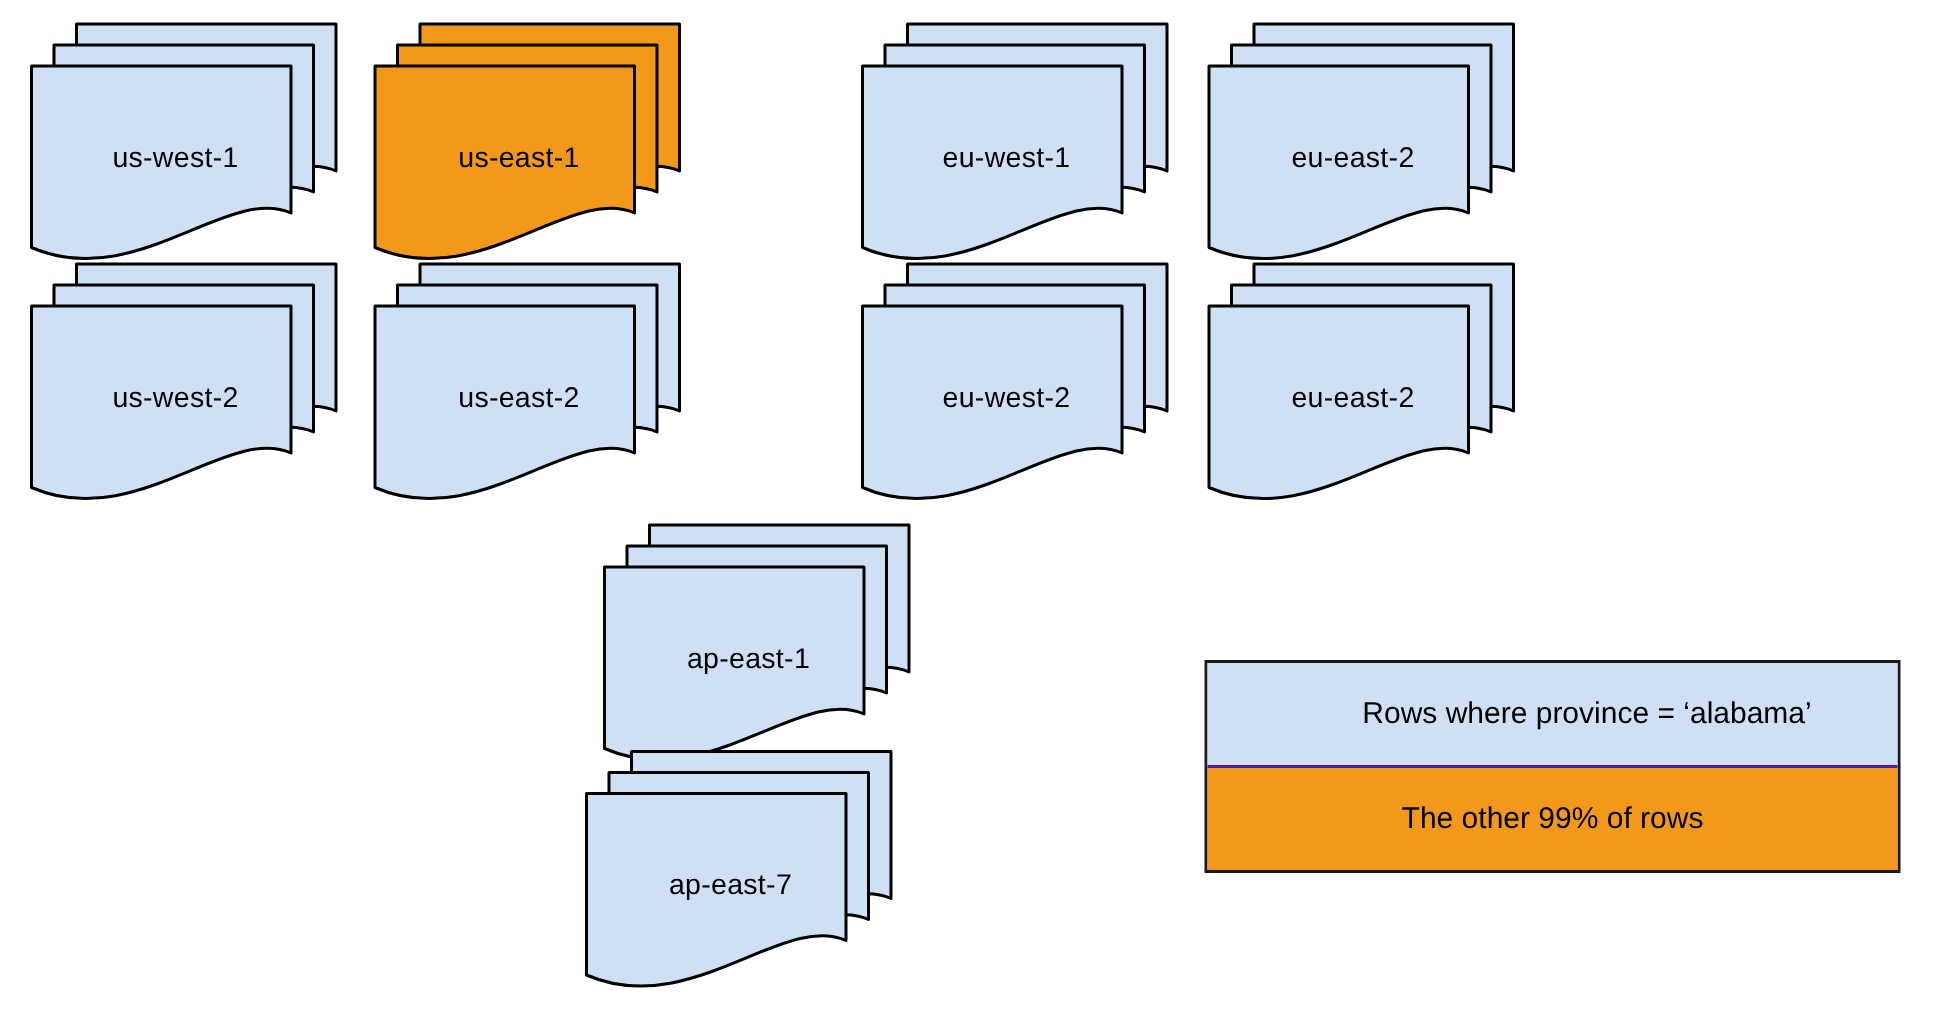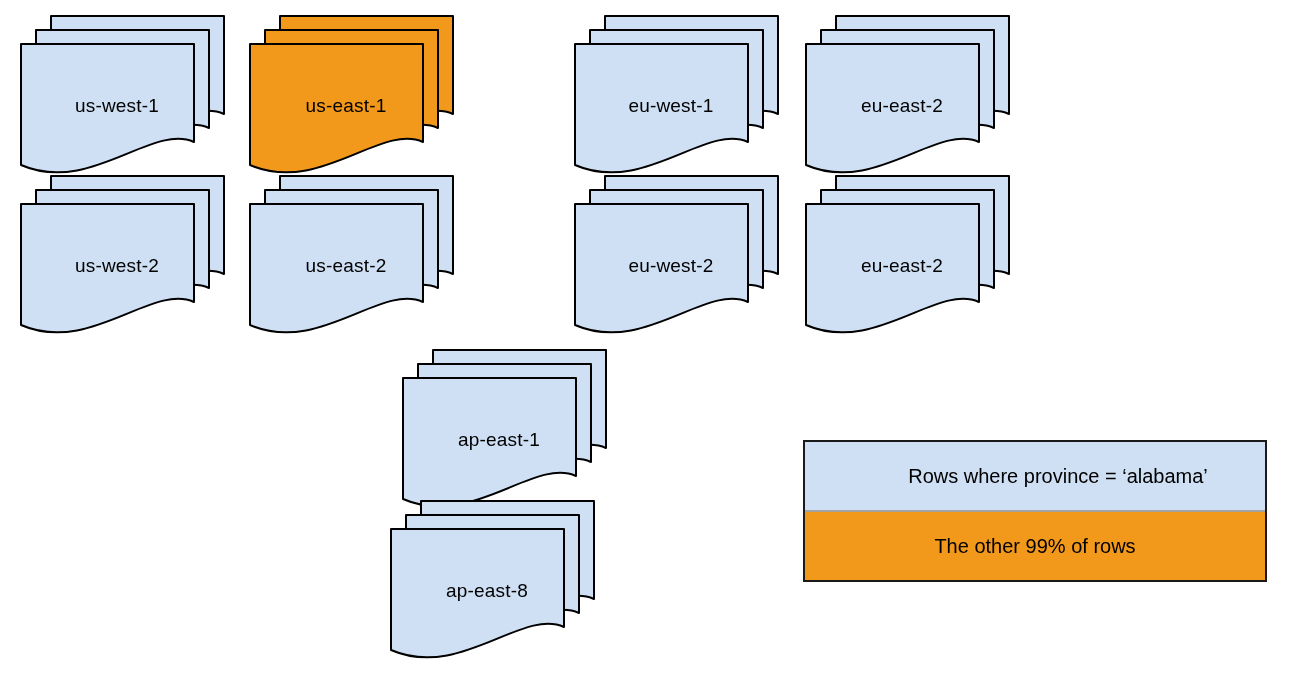--- a/index.html
+++ b/index.html
@@ -76,21 +76,21 @@
   .legend-row {
     flex: 1;
     display: flex;
     align-items: center;
     justify-content: center;
     font-size: 20px;
     color: #000000;
   }
   .legend-row.swatch-region {
     background: var(--region-fill, #cfe0f4);
-    border-bottom: 2px solid #a3a3a3;
+    border-bottom: 2px solid #4c1d95;
     padding-left: 46px;
   }
   .legend-row.swatch-highlight {
     background: var(--highlight-fill, #f2981b);
   }
 </style>
 </head>
 <body>
 
 <svg width="0" height="0" style="position:absolute" aria-hidden="true">
@@ -181,21 +181,21 @@
     </svg>
     <div class="stack-label">ap-east-1</div>
   </div>
 
   <div class="stack pos-ap-east-2">
     <svg viewBox="0 0 206 168" width="206" height="168">
       <use href="#doc-shape" x="30" y="0"></use>
       <use href="#doc-shape" x="15" y="14"></use>
       <use href="#doc-shape" x="0" y="28"></use>
     </svg>
-    <div class="stack-label">ap-east-8</div>
+    <div class="stack-label">ap-east-7</div>
   </div>
 
   <div class="legend">
     <div class="legend-row swatch-region">
       <span>Rows where province = ‘alabama’</span>
     </div>
     <div class="legend-row swatch-highlight">
       <span>The other 99% of rows</span>
     </div>
   </div>

